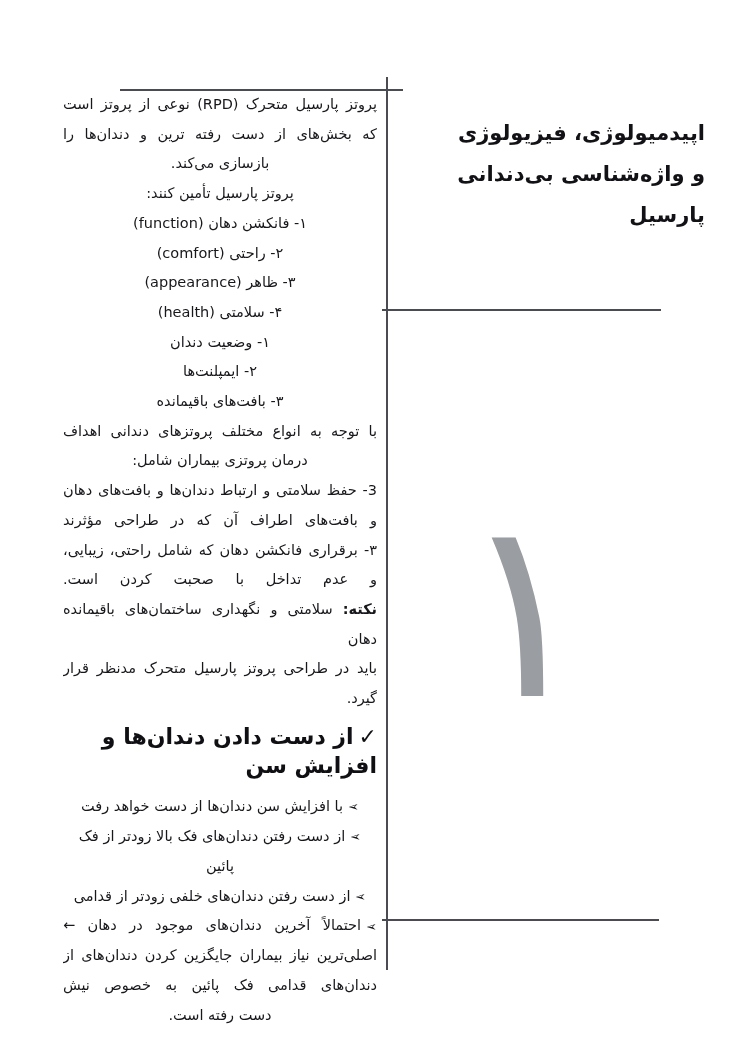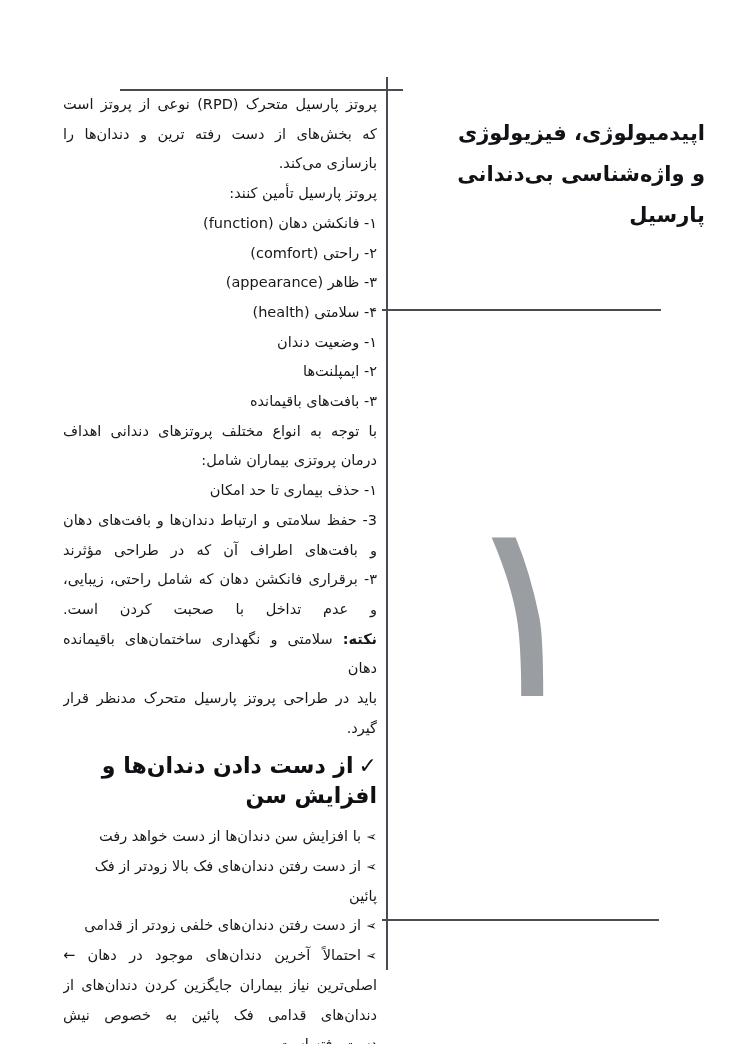--- a/index.html
+++ b/index.html
@@ -28,21 +28,21 @@
     font-size:250px;line-height:1;color:#9a9da2;font-weight:normal;
   }
 
   .body-column{
     position:absolute;left:63px;top:90px;width:314px;
     direction:rtl;font-size:14.5px;line-height:29.7px;
     overflow:hidden;
   }
   .bl{width:100%;}
   .line-j,.note-j,.bullet-j{text-align:justify;text-align-last:justify;}
-  .line-r,.bullet{text-align:right;}
+  .line-r,.bullet{text-align:center;}
   .note-j b{font-weight:bold;}
   .heading{
     font-weight:bold;font-size:22px;
     margin:8px 0 11px 0;text-align:right;color:#101014;
   }
   .check-icon{font-weight:bold;margin-left:5px;}
   .arrow-bullet{
     display:inline-block;transform:scaleX(-1);
     font-size:13px;margin-left:5px;vertical-align:middle;
   }
@@ -72,21 +72,20 @@
       <div class="bl line-r">پروتز پارسیل تأمین کنند:</div>
       <div class="bl line-r">۱- فانکشن دهان (function)</div>
       <div class="bl line-r">۲- راحتی (comfort)</div>
       <div class="bl line-r">۳- ظاهر (appearance)</div>
       <div class="bl line-r">۴- سلامتی (health)</div>
       <div class="bl line-r">۱- وضعیت دندان</div>
       <div class="bl line-r">۲- ایمپلنت‌ها</div>
       <div class="bl line-r">۳- بافت‌های باقیمانده</div>
       <div class="bl line-j">با توجه به انواع مختلف پروتزهای دندانی اهداف</div>
       <div class="bl line-r">درمان پروتزی بیماران شامل:</div>
-      <div class="bl line-r">۱- حذف بیماری تا حد امکان</div>
       <div class="bl line-j">3- حفظ سلامتی و ارتباط دندان‌ها و بافت‌های دهان</div>
       <div class="bl line-j">و بافت‌های اطراف آن که در طراحی مؤثرند</div>
       <div class="bl line-j">۳- برقراری فانکشن دهان که شامل راحتی، زیبایی،</div>
       <div class="bl line-j">و عدم تداخل با صحبت کردن است.</div>
       <div class="bl note-j"><b>نکته:</b> <span>سلامتی و نگهداری ساختمان‌های باقیمانده دهان</span></div>
       <div class="bl line-j">باید در طراحی پروتز پارسیل متحرک مدنظر قرار گیرد.</div>
       <div class="bl heading"><span class="check-icon">✓</span><span>از دست دادن دندان‌ها و افزایش سن</span></div>
       <div class="bl bullet"><span class="arrow-bullet">➢</span><span>با افزایش سن دندان‌ها از دست خواهد رفت</span></div>
       <div class="bl bullet"><span class="arrow-bullet">➢</span><span>از دست رفتن دندان‌های فک بالا زودتر از فک پائین</span></div>
       <div class="bl bullet"><span class="arrow-bullet">➢</span><span>از دست رفتن دندان‌های خلفی زودتر از قدامی</span></div>

